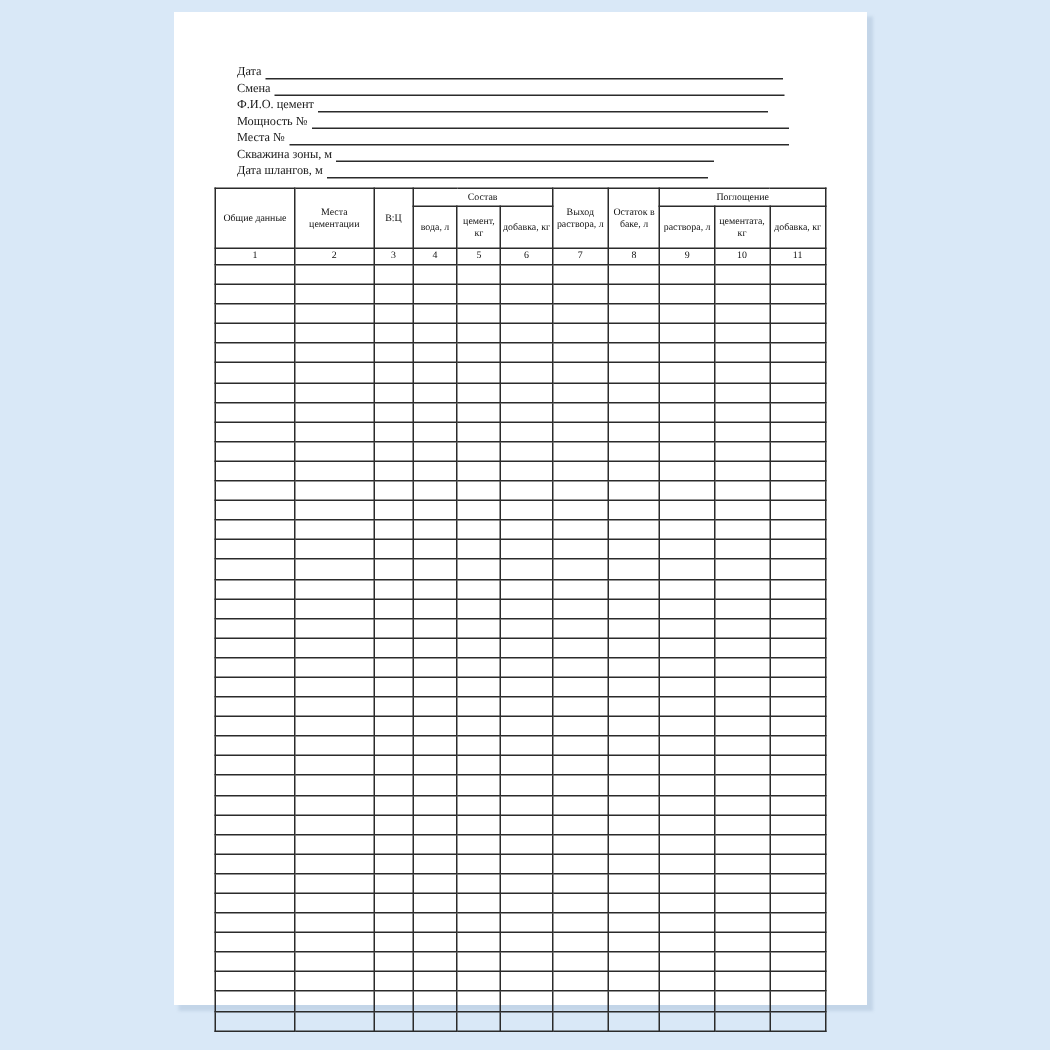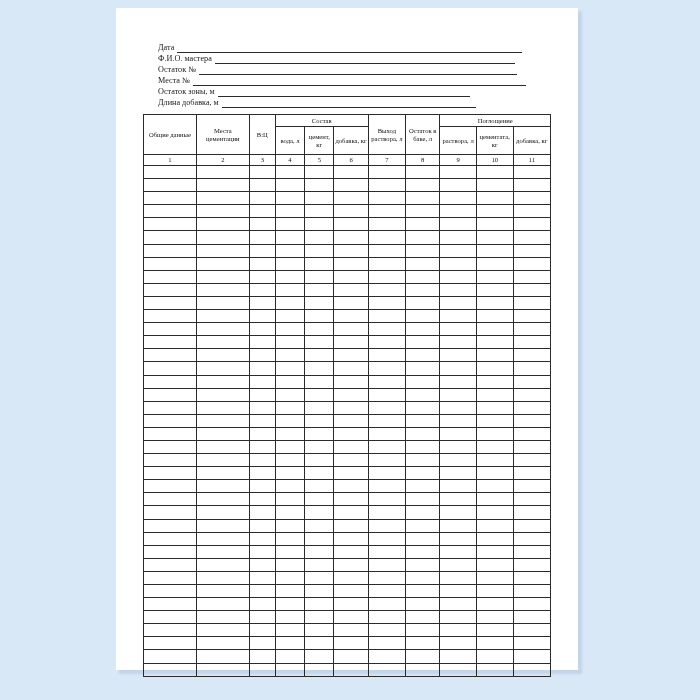--- a/index.html
+++ b/index.html
@@ -98,37 +98,41 @@
 <div id="stage">
   <div class="page-shadow"></div>
   <div class="page">
 
     <div class="fields">
       <div class="field-row">
         <span class="field-label">Дата</span>
         <span class="field-line" style="width:345px"></span>
       </div>
       <div class="field-row">
-        <span class="field-label">Ф.И.О. мастера</span>
+        <span class="field-label">Смена</span>
+        <span class="field-line" style="width:340px"></span>
+      </div>
+      <div class="field-row">
+        <span class="field-label">Ф.И.О. цемент</span>
         <span class="field-line" style="width:300px"></span>
       </div>
       <div class="field-row">
-        <span class="field-label">Остаток №</span>
+        <span class="field-label">Мощность №</span>
         <span class="field-line" style="width:318px"></span>
       </div>
       <div class="field-row">
         <span class="field-label">Места №</span>
         <span class="field-line" style="width:333px"></span>
       </div>
       <div class="field-row">
-        <span class="field-label">Остаток зоны, м</span>
+        <span class="field-label">Скважина зоны, м</span>
         <span class="field-line" style="width:252px"></span>
       </div>
       <div class="field-row">
-        <span class="field-label">Длина добавка, м</span>
+        <span class="field-label">Дата шлангов, м</span>
         <span class="field-line" style="width:254px"></span>
       </div>
     </div>
 
     <table class="grid">
       <colgroup>
         <col style="width:13.0%">
         <col style="width:13.0%">
         <col style="width:6.4%">
         <col style="width:7.2%">

